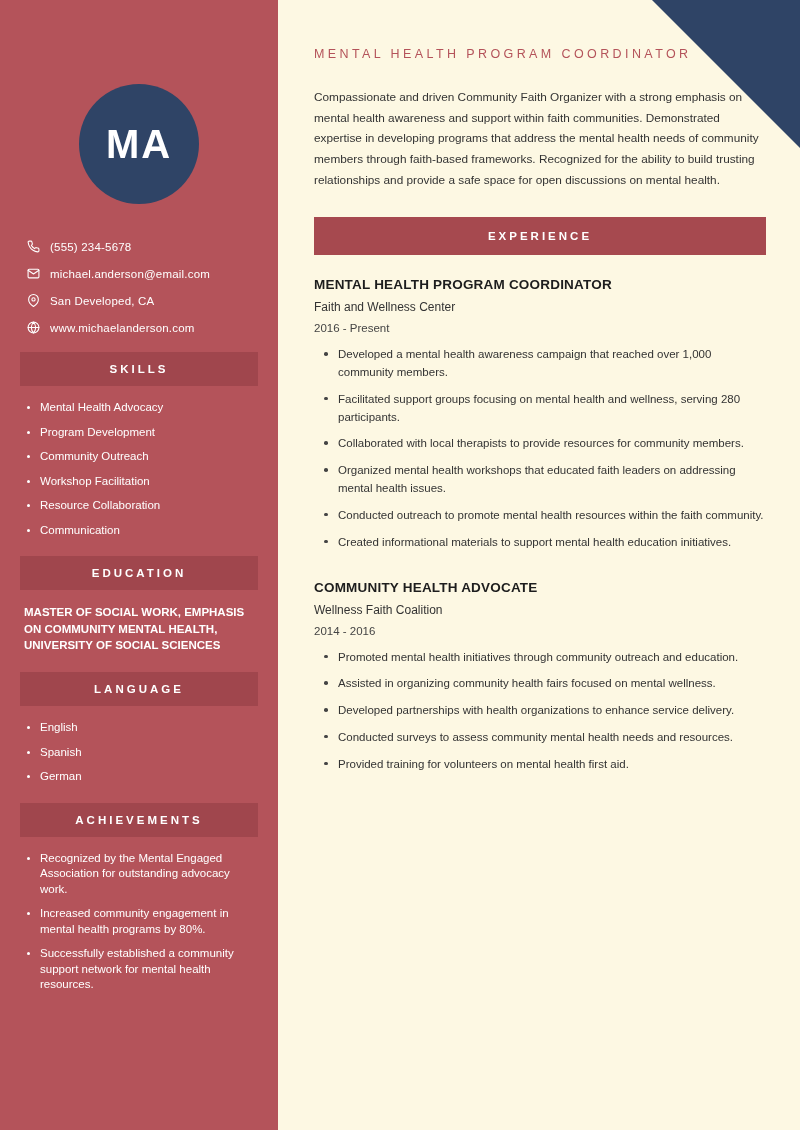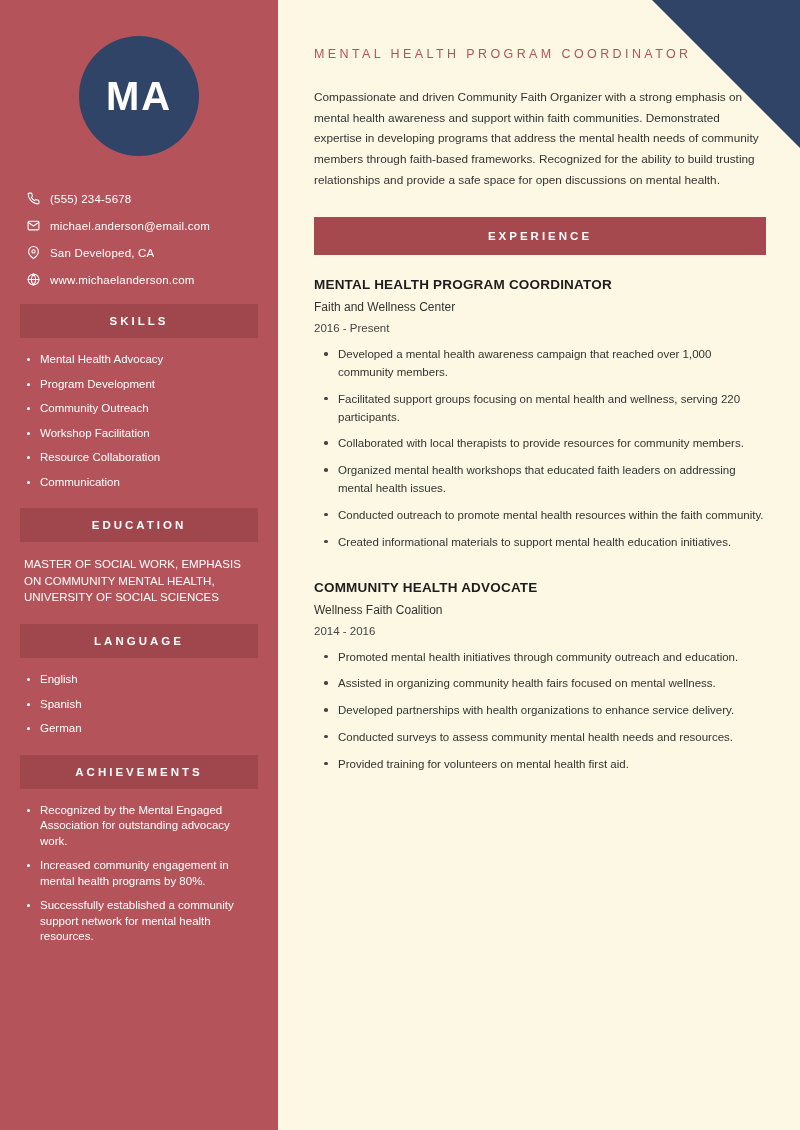--- a/index.html
+++ b/index.html
@@ -22,20 +22,21 @@
     background: #b4535a;
     position: relative;
     flex: 0 0 278px;
     padding: 0 20px;
     color: #ffffff;
   }
   .avatar-wrap {
     display: flex;
     justify-content: center;
     padding-top: 36px;
+    margin-top: 48px;
   }
   .avatar {
     width: 120px; height: 120px;
     border-radius: 50%;
     background: #2f4466;
     color: #ffffff;
     display: flex;
     align-items: center;
     justify-content: center;
     font-size: 40px;
@@ -85,21 +86,21 @@
   ul.bullets li::before {
     content: "";
     position: absolute;
     left: 3px; top: 6px;
     width: 3px; height: 3px;
     border-radius: 50%;
     background: #ffffff;
   }
   .edu-text {
     font-size: 11.5px;
-    font-weight: normal;
+    font-weight: bold;
     line-height: 1.45;
     padding-left: 4px;
     color: #ffffff;
   }
   
   .main {
     position: relative;
     flex: 1 1 auto;
     height: 1130px;
     background: #fdf8e3;
@@ -274,21 +275,21 @@
     <p class="summary">Compassionate and driven Community Faith Organizer with a strong emphasis on mental health awareness and support within faith communities. Demonstrated expertise in developing programs that address the mental health needs of community members through faith-based frameworks. Recognized for the ability to build trusting relationships and provide a safe space for open discussions on mental health.</p>
 
     <div class="exp-head">EXPERIENCE</div>
 
     <section class="job-block">
       <div class="job-title">MENTAL HEALTH PROGRAM COORDINATOR</div>
       <div class="job-org">Faith and Wellness Center</div>
       <div class="job-dates">2016 - Present</div>
       <ul class="job-bullets">
         <li>Developed a mental health awareness campaign that reached over 1,000 community members.</li>
-        <li>Facilitated support groups focusing on mental health and wellness, serving 220 participants.</li>
+        <li>Facilitated support groups focusing on mental health and wellness, serving 280 participants.</li>
         <li>Collaborated with local therapists to provide resources for community members.</li>
         <li>Organized mental health workshops that educated faith leaders on addressing mental health issues.</li>
         <li>Conducted outreach to promote mental health resources within the faith community.</li>
         <li>Created informational materials to support mental health education initiatives.</li>
       </ul>
     </section>
 
     <section class="job-block">
       <div class="job-title">COMMUNITY HEALTH ADVOCATE</div>
       <div class="job-org">Wellness Faith Coalition</div>

